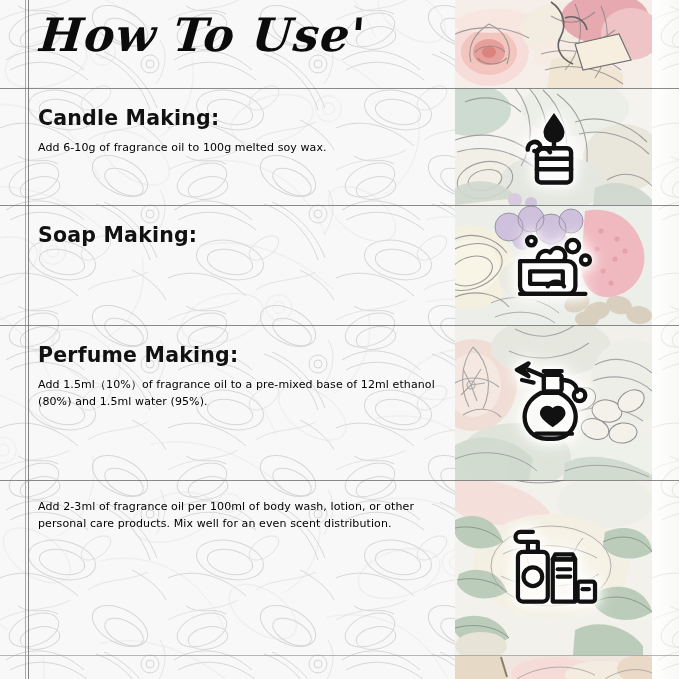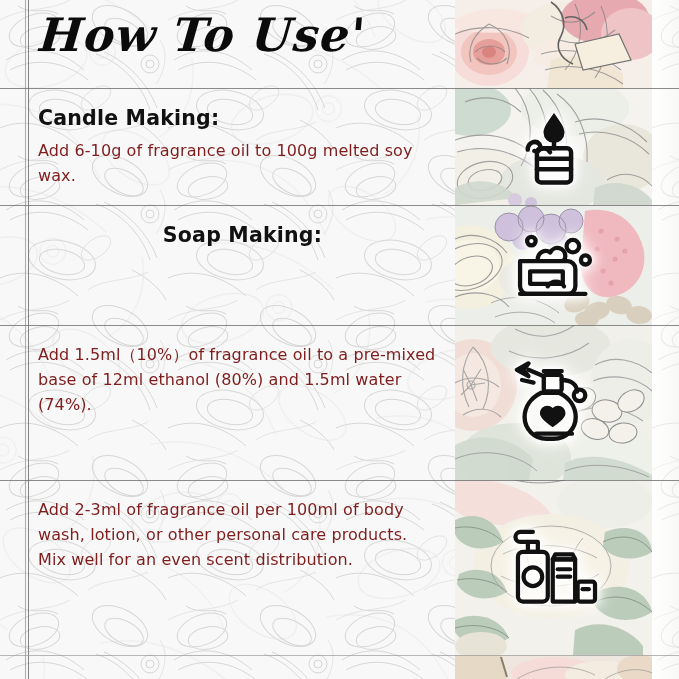--- a/index.html
+++ b/index.html
@@ -85,23 +85,23 @@
     font-weight:700;
     font-size:20.5px;
     color:#111;
     letter-spacing:.2px;
     margin:0 0 9px 0;
     white-space:nowrap;
   }
   .sec-body{
     font-family:"DejaVu Sans","Liberation Sans",sans-serif;
     font-weight:400;
-    font-size:16px;
+    font-size:11px;
     line-height:1.55;
-    color:#7f1d1d;
+    color:#000000;
     letter-spacing:.1px;
     margin:0;
     max-width:390px;
   }
   .sec-body.tight{max-width:400px;}
 
   
   .icon-wrap{
     position:absolute;
     left:455px;width:197px;
@@ -407,40 +407,41 @@
       <path d="M32 29 v4"></path>
       <rect x="19" y="33" width="26" height="26" rx="3"></rect>
       <path d="M19 41 h26"></path>
       <path d="M19 49 h26"></path>
       <path d="M19 36 c3 -4 8 -4 10 0"></path>
       <path d="M12 34 c0 -5 6 -8 9 -4 2 3 -1 6 -4 5"></path>
     </svg>
   </div>
 
   <div class="row" style="top:205px;height:120px;">
-    <div class="row-inner" style="top:18px;text-align:center;">
+    <div class="row-inner" style="top:18px;">
       <p class="sec-head">Soap Making:</p>
     </div>
   </div>
   <div class="icon-wrap" style="top:205px;height:120px;">
     <svg width="88" height="82" viewBox="0 0 70 62" fill="none" stroke="#111" stroke-width="3.4" stroke-linecap="round" stroke-linejoin="round">
       <path d="M8 28 h38 a6 6 0 0 1 6 6 v14 a6 6 0 0 1 -6 6 H14 a6 6 0 0 1 -6 -6 Z"></path>
       <path d="M16 36 h26 v10 H16 Z"></path>
       <path d="M8 54 h52"></path>
       <path d="M22 27 c0 -6 6 -9 10 -6 3 -6 12 -4 12 3 0 1 -0.4 2 -1 3"></path>
       <path d="M30 48 c3 -5 10 -5 13 0"></path>
       <circle cx="17" cy="12" r="3.4"></circle>
       <circle cx="50" cy="16" r="5"></circle>
       <circle cx="60" cy="27" r="3.6"></circle>
     </svg>
   </div>
 
   <div class="row" style="top:325px;height:155px;">
     <div class="row-inner" style="top:18px;">
-      <p class="sec-body tight">Add 1.5ml（10%）of fragrance oil to a pre-mixed base of 12ml ethanol (80%) and 1.5ml water (74%).</p>
+      <p class="sec-head">Perfume Making:</p>
+      <p class="sec-body tight">Add 1.5ml（10%）of fragrance oil to a pre-mixed base of 12ml ethanol (80%) and 1.5ml water (95%).</p>
     </div>
   </div>
   <div class="icon-wrap" style="top:325px;height:155px;">
     <svg width="92" height="88" viewBox="0 0 72 68" fill="none" stroke="#111" stroke-width="3.4" stroke-linecap="round" stroke-linejoin="round">
       <path d="M26 26 c-8 4 -13 11 -13 19 a17 17 0 0 0 17 17 h6 a17 17 0 0 0 17 -17 c0 -8 -5 -15 -13 -19 Z"></path>
       <rect x="28" y="12" width="14" height="13" rx="2"></rect>
       <path d="M28 9 h14"></path>
       <path d="M42 16 c8 0 12 4 12 9"></path>
       <circle cx="56" cy="28" r="4.5"></circle>
       <path d="M35 38 c-4 -4 -10 -1 -10 4 0 4 6 8 10 11 4 -3 10 -7 10 -11 0 -5 -6 -8 -10 -4 Z" fill="#111" stroke="none"></path>

